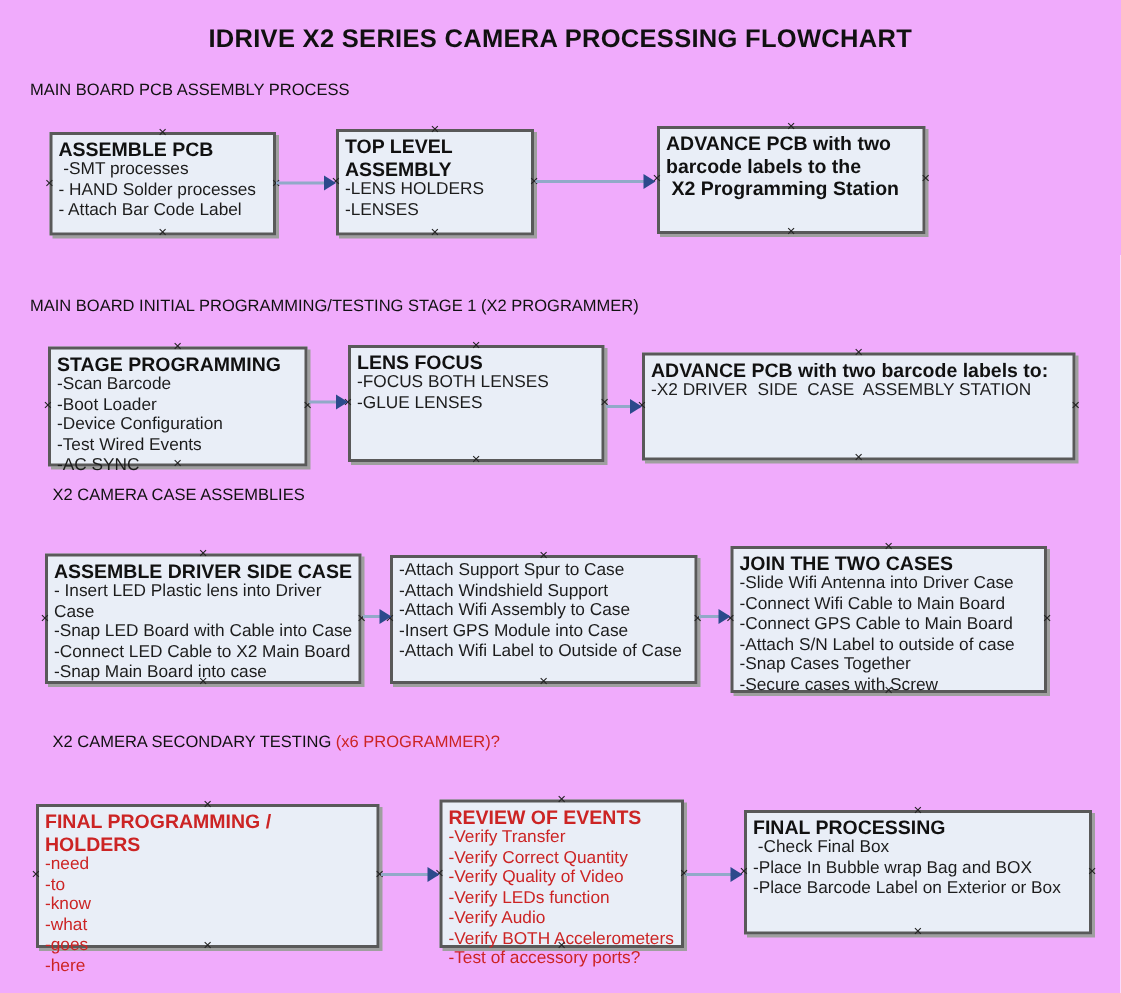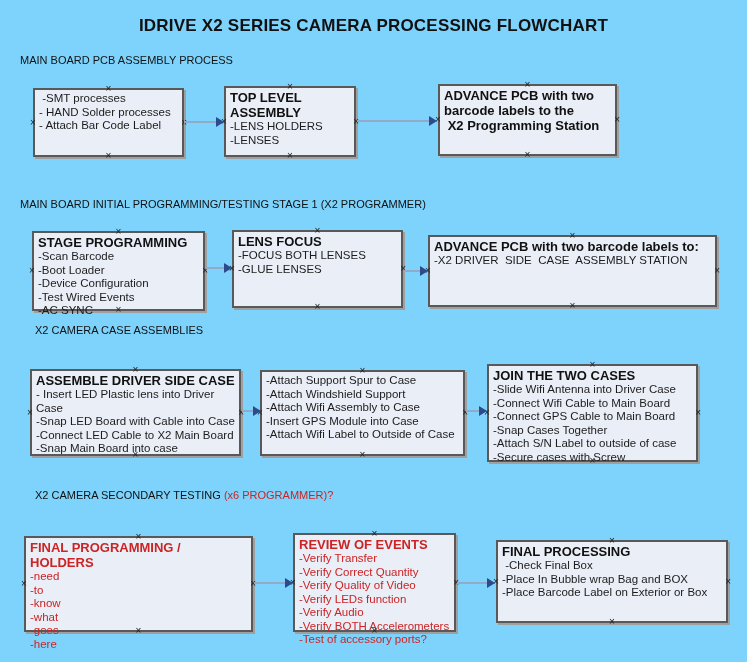--- a/index.html
+++ b/index.html
@@ -5,21 +5,21 @@
   html, body {
     margin: 0;
     padding: 0;
     background: #ffffff;
     font-family: "Liberation Sans", sans-serif;
   }
   #canvas {
     position: relative;
     width: 747px;
     height: 662px;
-    background: #7dd3fc;
+    background: #f0abfc;
     overflow: hidden;
   }
   .page-title {
     position: absolute;
     top: 16px;
     left: 0;
     width: 100%;
     text-align: center;
     font-size: 17px;
     font-weight: bold;
@@ -89,20 +89,21 @@
 </head>
 <body>
 
 <div id="canvas">
 
   <div class="page-title">IDRIVE X2  SERIES CAMERA PROCESSING FLOWCHART</div>
 
   <div class="section-header" style="left:20px; top:54px;">MAIN BOARD PCB ASSEMBLY PROCESS</div>
 
   <div class="box" style="left:33px; top:88px; width:151px; height:69px;">
+    <div class="box-title">ASSEMBLE PCB</div>
     <div class="box-line"> -SMT processes</div>
     <div class="box-line">- HAND Solder processes</div>
     <div class="box-line">- Attach Bar Code Label</div>
   <span class="anchor anchor-t">×</span>
       <span class="anchor anchor-b">×</span>
       <span class="anchor anchor-l">×</span>
       <span class="anchor anchor-r">×</span>
     </div>
 
   <div class="box" style="left:224px; top:86px; width:132px; height:71px;">
@@ -197,22 +198,22 @@
       <span class="anchor anchor-b">×</span>
       <span class="anchor anchor-l">×</span>
       <span class="anchor anchor-r">×</span>
     </div>
 
   <div class="box" style="left:487px; top:364px; width:211px; height:98px;">
     <div class="box-title">JOIN THE TWO CASES</div>
     <div class="box-line">-Slide Wifi Antenna into Driver Case</div>
     <div class="box-line">-Connect Wifi Cable to Main Board</div>
     <div class="box-line">-Connect GPS Cable to Main Board</div>
+    <div class="box-line">-Attach S/N Label to outside of case</div>
     <div class="box-line">-Snap Cases Together</div>
-    <div class="box-line">-Attach S/N Label to outside of case</div>
     <div class="box-line">-Secure cases with Screw</div>
   <span class="anchor anchor-t">×</span>
       <span class="anchor anchor-b">×</span>
       <span class="anchor anchor-l">×</span>
       <span class="anchor anchor-r">×</span>
     </div>
 
   <div class="arrow" style="left:242px; top:410px; width:12px;">
       <span class="head"></span>
     </div>

